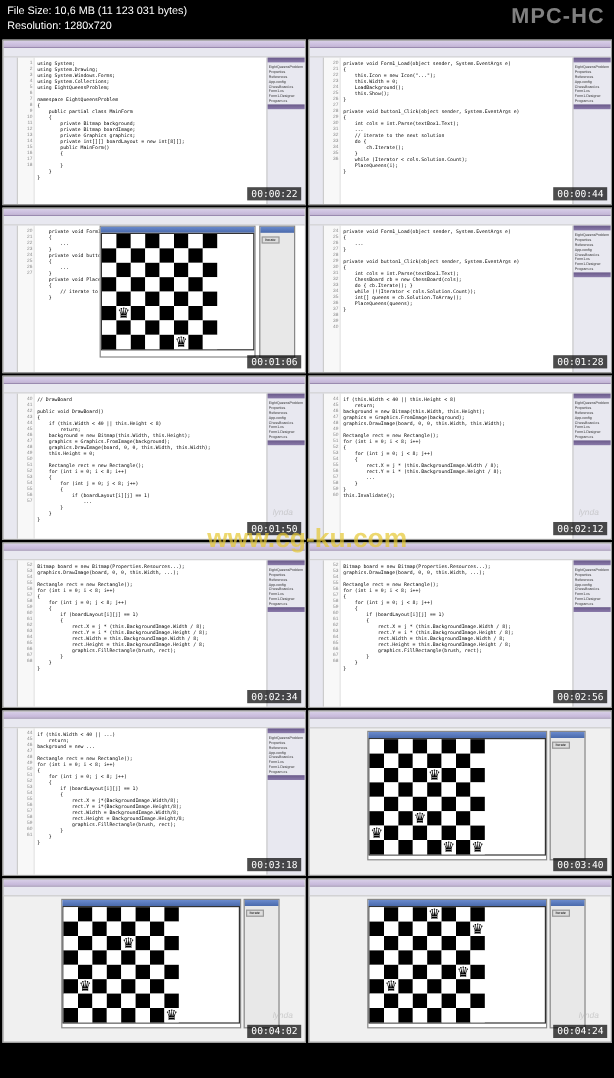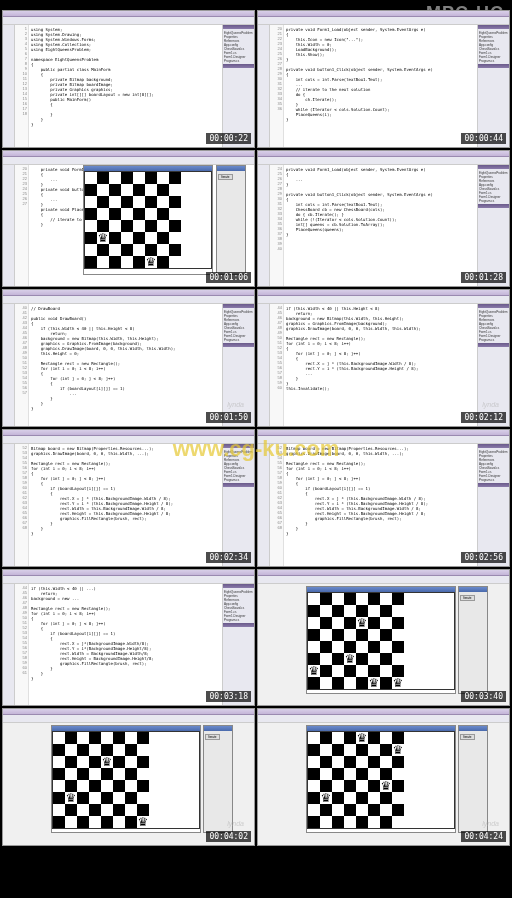--- a/index.html
+++ b/index.html
@@ -27,20 +27,22 @@
     .form-titlebar { height: 5px; background: linear-gradient(#6a8acc, #4a6aac); }
     .btn { display: inline-block; background: #ddd; border: 1px solid #999; padding: 0 2px; font-size: 3px; margin: 1px; }
     .watermark { position: absolute; top: 50%; left: 50%; transform: translate(-50%, -50%); font-size: 22px; color: rgba(230, 200, 50, 0.7); font-weight: bold; z-index: 100; pointer-events: none; white-space: nowrap; }
     .watermark2 { position: absolute; font-size: 7px; color: rgba(180,180,180,0.6); font-style: italic; }
   </style>
 </head>
 <body>
 
 <div class="header">
   <div class="mpc-logo">MPC-HC</div>
+  <div>File Size: 10,6 MB (11 123 031 bytes)</div>
+  <div>Resolution: 1280x720</div>
 </div>
 
 <div class="grid">
 
   <div class="tile">
     <div class="vs-titlebar"></div>
     <div class="vs-toolbar"></div>
     <div class="vs-body">
       <div class="vs-sidebar-left"></div>
       <div class="vs-gutter">1<br>2<br>3<br>4<br>5<br>6<br>7<br>8<br>9<br>10<br>11<br>12<br>13<br>14<br>15<br>16<br>17<br>18</div>

